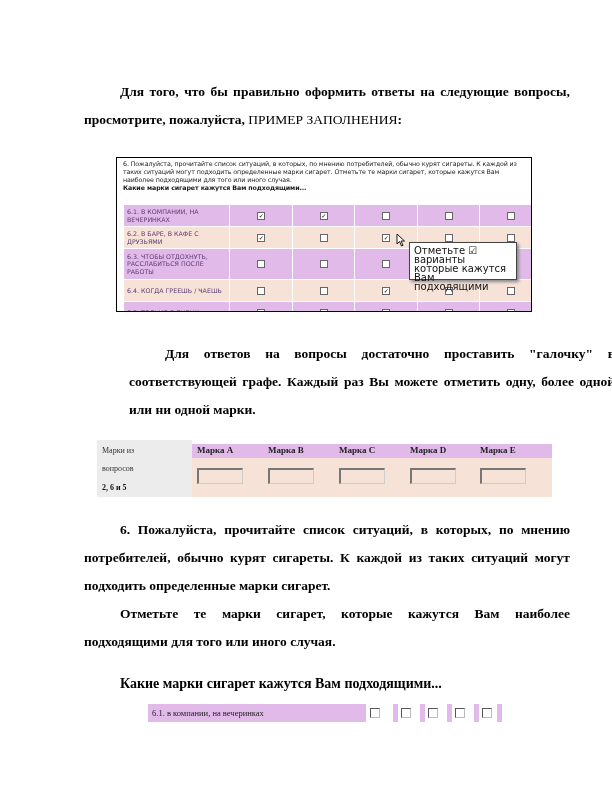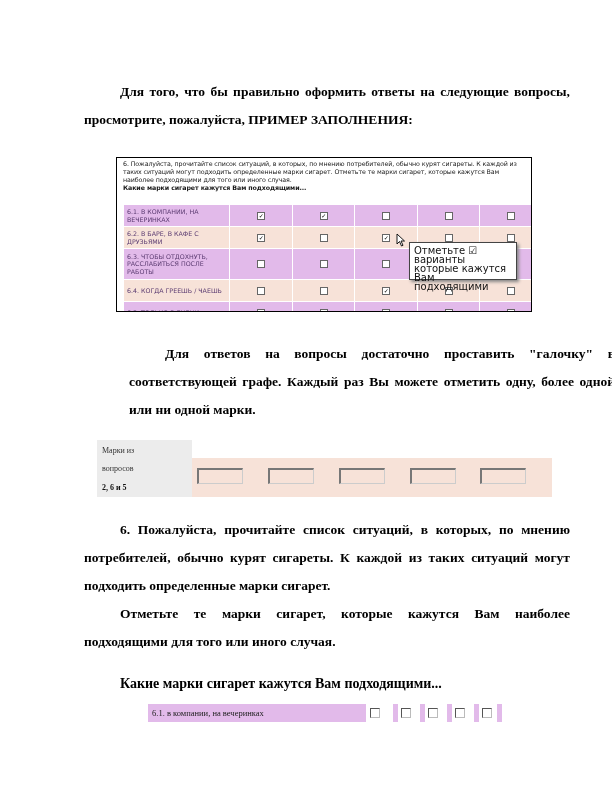--- a/index.html
+++ b/index.html
@@ -1,21 +1,21 @@
 <!DOCTYPE html>
 <html><head>
 <meta charset="utf-8">
 <style>
   html, body { margin:0; padding:0; background:#ffffff; }
   body { width:612px; height:792px; position:relative; overflow:hidden;
          font-family:"Liberation Serif", serif; color:#000; }
   .para { position:absolute; left:84px; width:486px; font-size:13.5px; font-weight:bold;
           line-height:28px; text-align:justify; }
   .indent { text-indent:36px; }
-  .para .strong { font-weight:bold; }
+  .para .strong { font-weight:normal; }
 
   
   .shot { position:absolute; left:116px; top:157px; width:414px; height:153px;
           border:1px solid #000; background:#fff; overflow:hidden;
           font-family:"DejaVu Sans", sans-serif; }
   .shot .intro { position:absolute; left:6px; top:2px; width:404px; font-size:6.3px;
                  line-height:8px; color:#1a1a1a; letter-spacing:-0.1px; }
   .shot .intro b { font-weight:bold; }
   .shot table { position:absolute; left:6px; top:46px; border-collapse:collapse; width:420px; }
   .shot td { border:1px solid #ffffff; height:21px; padding:0 3px; font-size:6.3px;
@@ -120,20 +120,27 @@
 </div>
 
 <div class="para indent" style="top:340px;margin-left:45px;">Для ответов на вопросы достаточно проставить "галочку" в соответствующей графе. Каждый раз Вы можете отметить одну, более одной или ни одной марки.</div>
 
 <div class="brands">
   <div class="side">
     <span style="top:6px;">Марки из</span>
     <span style="top:24px;">вопросов</span>
     <span style="top:43px;font-weight:bold;color:#111;">2, 6 и 5</span>
   </div>
+  <div class="head">
+    <span class="hcell" style="left:5px;">Марка A</span>
+    <span class="hcell" style="left:76px;">Марка B</span>
+    <span class="hcell" style="left:147px;">Марка C</span>
+    <span class="hcell" style="left:218px;">Марка D</span>
+    <span class="hcell" style="left:288px;">Марка E</span>
+  </div>
   <div class="body">
     <div class="box" style="left:5px;top:10px;"></div>
     <div class="box" style="left:76px;top:10px;"></div>
     <div class="box" style="left:147px;top:10px;"></div>
     <div class="box" style="left:218px;top:10px;"></div>
     <div class="box" style="left:288px;top:10px;"></div>
   </div>
 </div>
 
 <div class="para indent" style="top:516px;"><span>6.</span><span> Пожалуйста, прочитайте список ситуаций, в которых, по мнению потребителей, обычно курят сигареты. К каждой из таких ситуаций могут подходить определенные марки сигарет.</span></div>

